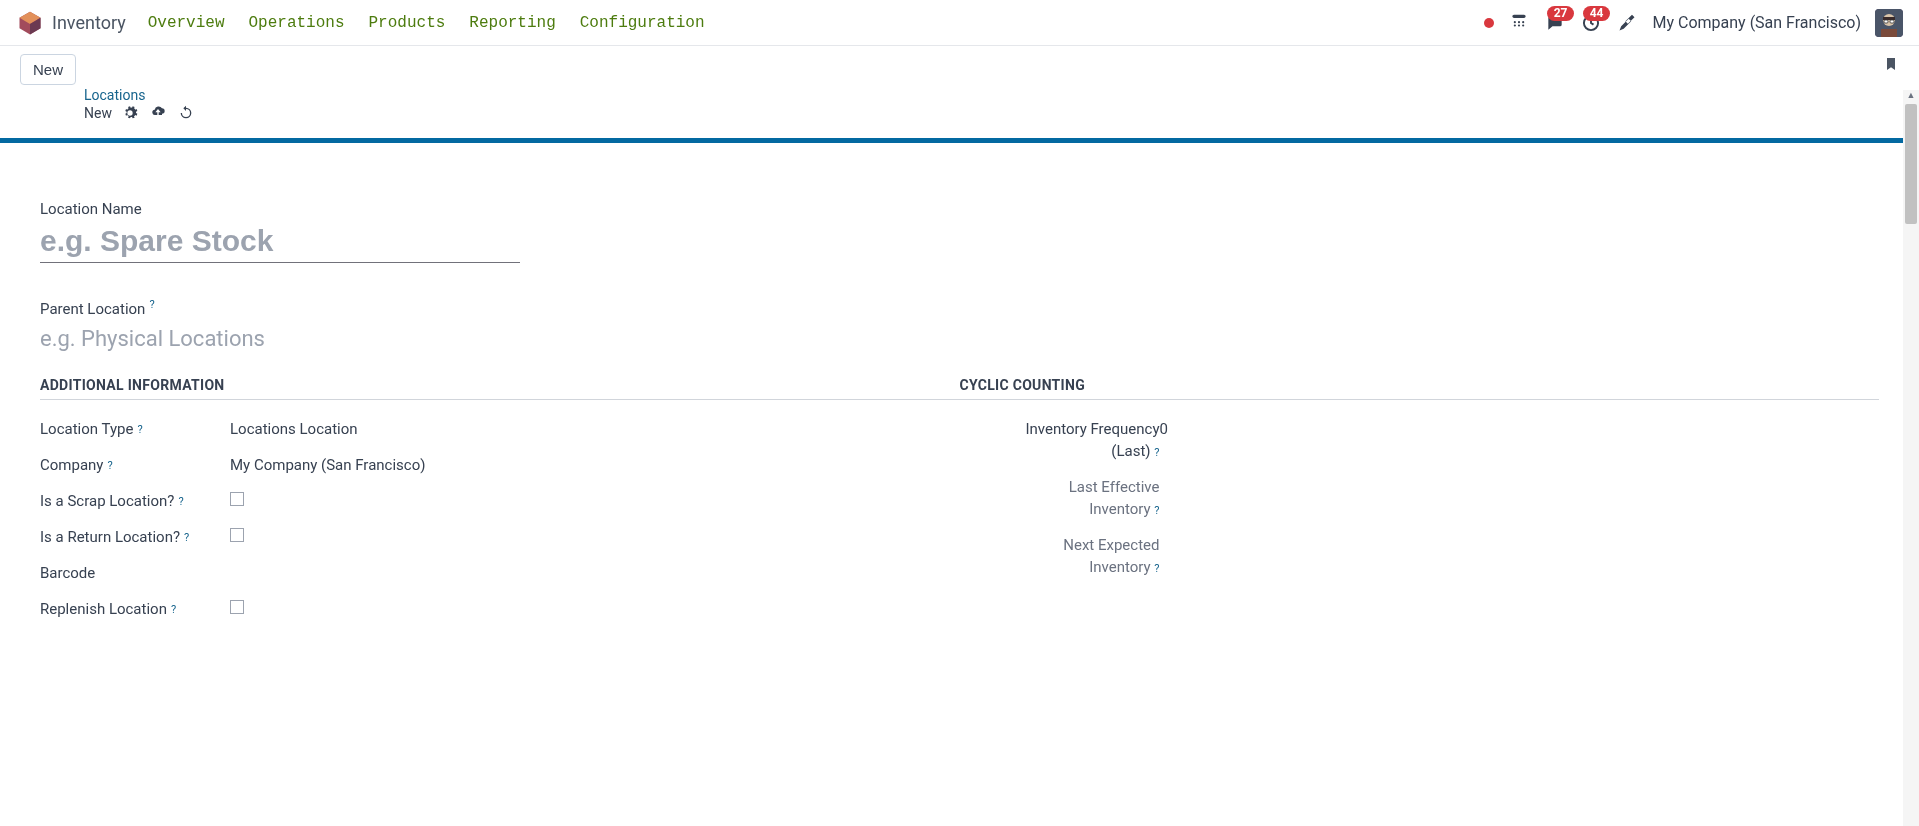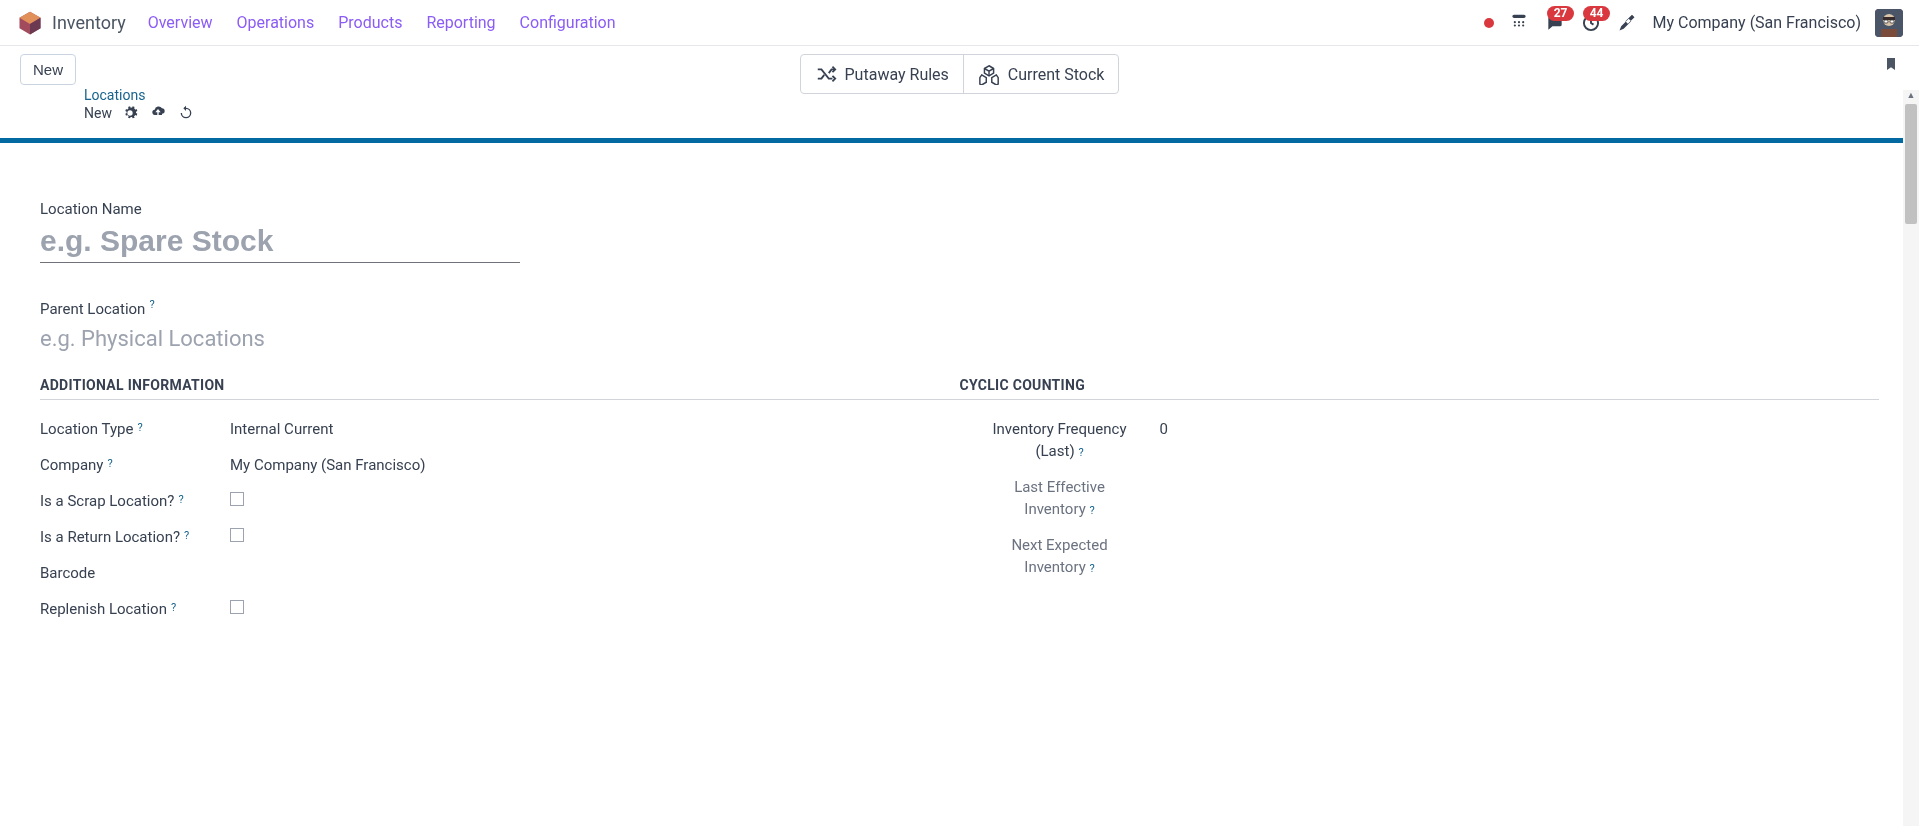--- a/index.html
+++ b/index.html
@@ -24,22 +24,23 @@
     display: inline-flex;
   }
   .app-title {
     font-size: 18px;
     color: #4b5563;
     margin-right: 22px;
   }
   .nav-items { display: flex; gap: 24px; }
   .nav-item {
     font-size: 16px;
-    color: #8b5cf6;
-    cursor: pointer;
+    color: #4d7c0f;
+    cursor: pointer;
+    font-family: Liberation Mono, monospace;
   }
   .topbar-right {
     margin-left: auto;
     display: flex;
     align-items: center;
     gap: 14px;
   }
   .rec-dot {
     width: 10px; height: 10px;
     border-radius: 50%;
@@ -198,21 +199,21 @@
   .form-row {
     display: flex;
     align-items: flex-start;
     margin-bottom: 18px;
     font-size: 15px;
   }
   .form-row .lbl {
     width: 190px;
     color: #374151;
     display: flex;
-    align-items: center;
+    align-items: flex-end;
     gap: 4px;
     flex-shrink: 0;
   }
   .form-row .lbl.multi { flex-direction: column; width: 200px; }
   .form-row .lbl.multi .help-q { top: 0; }
   .form-row .val { color: #374151; }
   .form-row .muted { color: #6b7280; }
   .checkbox {
     width: 14px; height: 14px;
     border: 1px solid #9ca3af;
@@ -327,40 +328,20 @@
         </span>
         <span class="status-icon">
           <svg viewBox="0 0 24 24" width="16" height="16" fill="none" stroke="currentColor" stroke-width="2.2">
               <path d="M4 12a8 8 0 108-8V1L8 5l4 4V6a6 6 0 11-6 6H4z" fill="currentColor" stroke="none"></path>
             </svg>
         </span>
       </span>
     </span>
   </div>
 
-  <div class="stat-group">
-    <div class="stat-btn">
-      <span class="stat-icn">
-        <svg viewBox="0 0 24 24" width="22" height="22" fill="none" stroke="#374151" stroke-width="2">
-            <path d="M3 7h4l8 10h4M3 17h4l3-4M15 11l3-4h3"></path>
-            <path d="M19 4l3 3-3 3M19 14l3 3-3 3"></path>
-          </svg>
-      </span>
-      <span>Putaway Rules</span>
-    </div>
-    <div class="stat-btn">
-      <span class="stat-icn">
-        <svg viewBox="0 0 24 24" width="22" height="22" fill="none" stroke="#374151" stroke-width="1.6">
-            <path d="M12 3l5 3v5l-5 3-5-3V6l5-3zM4 13l5 3v5l-5 3-2-1v-7l2-3zM20 13l-5 3v5l5 3 2-1v-7l-2-3z" fill="#fff"></path>
-            <path d="M7 6l5 3 5-3M12 9v5"></path>
-          </svg>
-      </span>
-      <span>Current Stock</span>
-    </div>
-  </div>
 
   <span class="bookmark-right">
     <svg viewBox="0 0 24 24" width="16" height="20" fill="currentColor">
         <path d="M6 3h12v18l-6-4-6 4V3z"></path>
       </svg>
   </span>
 </div>
 
 <div class="form-area">
   <div class="field-block">
@@ -379,21 +360,21 @@
   <div class="two-col">
 
     <div class="col">
       <div class="section-hdr">ADDITIONAL INFORMATION</div>
 
       <div class="form-row">
         <span class="lbl">
           <span>Location Type</span>
           <span class="help-q">?</span>
         </span>
-        <span class="val">Internal Current</span>
+        <span class="val">Locations Location</span>
       </div>
 
       <div class="form-row">
         <span class="lbl">
           <span>Company</span>
           <span class="help-q">?</span>
         </span>
         <span class="val">My Company (San Francisco)</span>
       </div>
 

